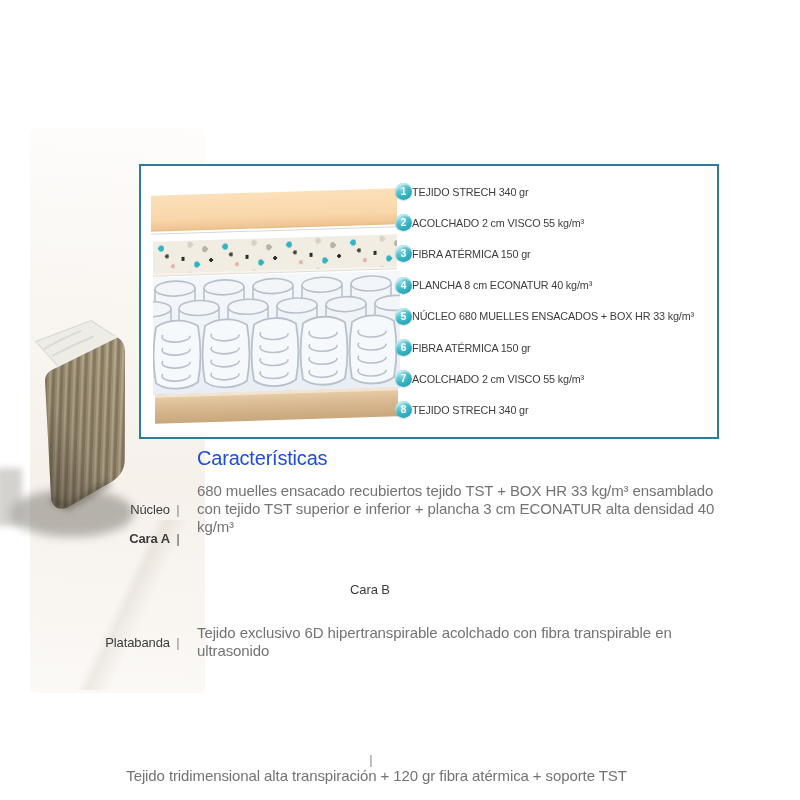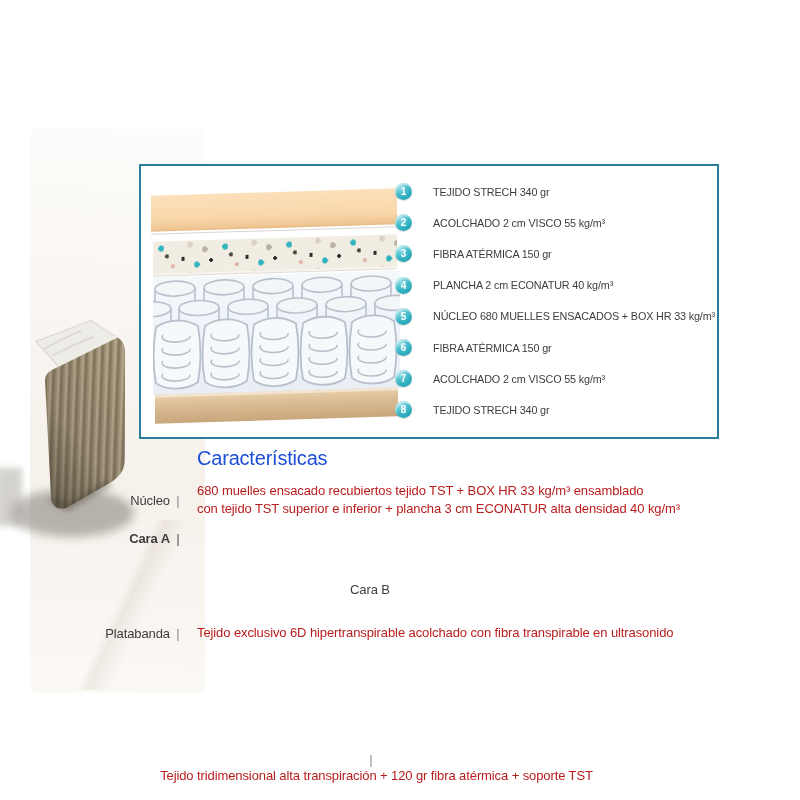--- a/index.html
+++ b/index.html
@@ -54,37 +54,37 @@
   
   .legend{position:absolute;left:254px;top:10px;margin:0;padding:0;list-style:none;width:315px;}
   .legend-item{display:flex;align-items:center;height:31.2px;}
   .badge{
     flex:0 0 17px;width:17px;height:17px;border-radius:50%;
     background:radial-gradient(circle at 35% 28%,#8fdbe4 0%,#4cc0cd 35%,#2fafc0 60%,#1d95a8 100%);
     box-shadow:inset 1px 2px 2px rgba(255,255,255,.65), 0 1px 1px rgba(0,0,0,.15);
     color:#ffffff;font-size:10px;font-weight:bold;line-height:17px;text-align:center;
   }
   .legend-label{
-    margin-left:21px;font-size:10.8px;letter-spacing:-0.15px;color:#3d3d3d;white-space:nowrap;text-align:right;
+    margin-left:0;font-size:10.8px;letter-spacing:-0.15px;color:#3d3d3d;white-space:nowrap;text-align:right;
   }
   
   .section-title{
     position:absolute;left:197px;top:447px;margin:0;
     font-size:20px;font-weight:500;letter-spacing:-0.2px;color:#1d4ed8;
   }
   .crow{position:absolute;left:0;width:740px;display:flex;align-items:center;}
   .crow.r1{top:482px;}
   .crow.r2{top:531px;font-weight:bold;}
   .crow.r3{top:582px;flex-direction:column;}
   .crow.r4{top:624px;}
   .clabel{flex:0 0 170px;text-align:right;font-size:13px;color:#3c3c3c;letter-spacing:-0.1px;}
   .csep{flex:0 0 12px;text-align:center;font-size:13px;color:#8a8a8a;margin-left:2px;}
   .ctext{
-    margin:0 0 0 13px;font-size:13px;line-height:18px;letter-spacing:-0.1px;
-    color:#b91c1c;white-space:pre-line;max-width:540px;
+    margin:0 0 0 13px;font-size:15px;line-height:18px;letter-spacing:-0.1px;
+    color:#737373;white-space:pre-line;max-width:540px;
   }
   
   .photo-svg{position:absolute;left:-6px;top:308px;}
 </style>
 </head>
 <body>
 
 <div class="backdrop-wash"></div>
 <div class="backdrop-fold"></div>
 
@@ -176,21 +176,21 @@
     <li class="legend-item">
       <span class="badge">2</span>
       <span class="legend-label">ACOLCHADO 2 cm VISCO 55 kg/m³</span>
     </li>
     <li class="legend-item">
       <span class="badge">3</span>
       <span class="legend-label">FIBRA ATÉRMICA 150 gr</span>
     </li>
     <li class="legend-item">
       <span class="badge">4</span>
-      <span class="legend-label">PLANCHA 2 cm ECONATUR 40 kg/m³</span>
+      <span class="legend-label">PLANCHA 8 cm ECONATUR 40 kg/m³</span>
     </li>
     <li class="legend-item">
       <span class="badge">5</span>
       <span class="legend-label">NÚCLEO 680 MUELLES ENSACADOS + BOX HR 33 kg/m³</span>
     </li>
     <li class="legend-item">
       <span class="badge">6</span>
       <span class="legend-label">FIBRA ATÉRMICA 150 gr</span>
     </li>
     <li class="legend-item">

